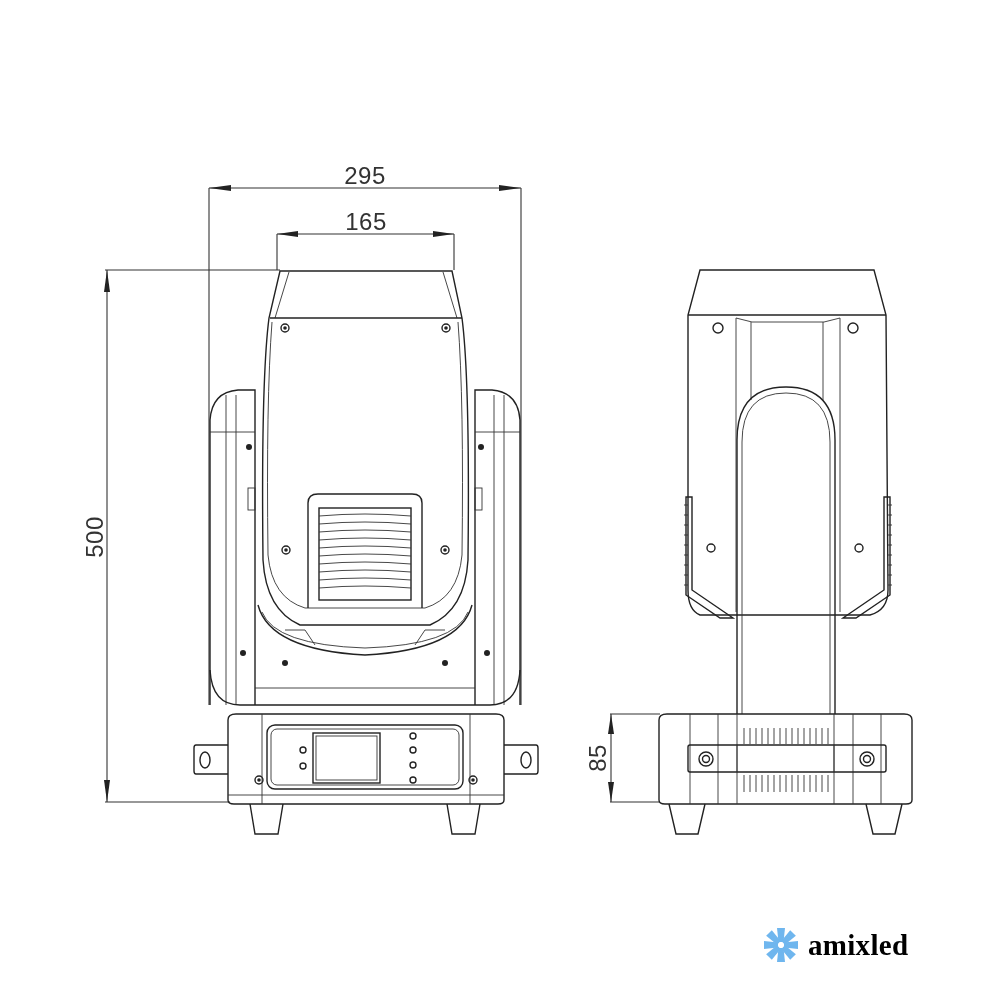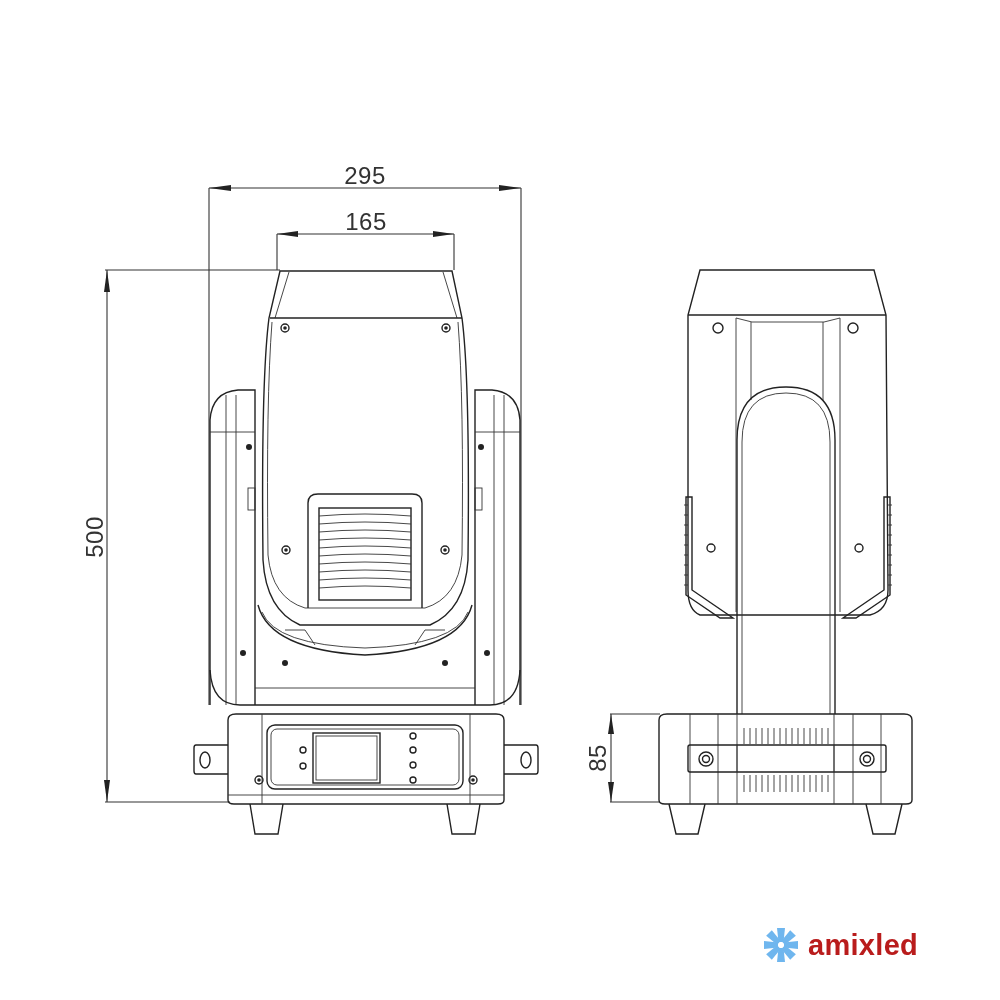--- a/index.html
+++ b/index.html
@@ -4,21 +4,21 @@
 <style>
   html, body { margin: 0; padding: 0; background: #ffffff; }
   body { width: 1000px; height: 1000px; position: relative; overflow: hidden; font-family: "Liberation Sans", sans-serif; }
   #drawing { position: absolute; left: 0; top: 0; width: 1000px; height: 1000px; }
   .ln { fill: none; stroke: #222; stroke-width: 1.4; }
   .thin { fill: none; stroke: #333; stroke-width: 0.9; }
   .dim { fill: none; stroke: #333; stroke-width: 1.1; }
   .dimtext { font-family: "Liberation Sans", sans-serif; font-size: 24px; fill: #333; font-weight: 300; letter-spacing: 0.5px; }
   .dot { fill: #222; }
   .logo { position: absolute; left: 762px; top: 926px; display: flex; align-items: center; gap: 8px; }
-  .logo-text { font-family: Liberation Sans, sans-serif; font-size: 29px; font-weight: bold; color: #b91c1c; letter-spacing: 0.3px; }
+  .logo-text { font-family: Liberation Serif, serif; font-size: 29px; font-weight: bold; color: #000000; letter-spacing: 0.3px; }
 </style>
 </head>
 <body>
 
 <svg id="drawing" viewBox="0 0 1000 1000">
 
   <g>
     <line class="dim" x1="209" y1="188" x2="209" y2="705"></line>
     <line class="dim" x1="521" y1="188" x2="521" y2="705"></line>
     <line class="dim" x1="209" y1="188" x2="521" y2="188"></line>

